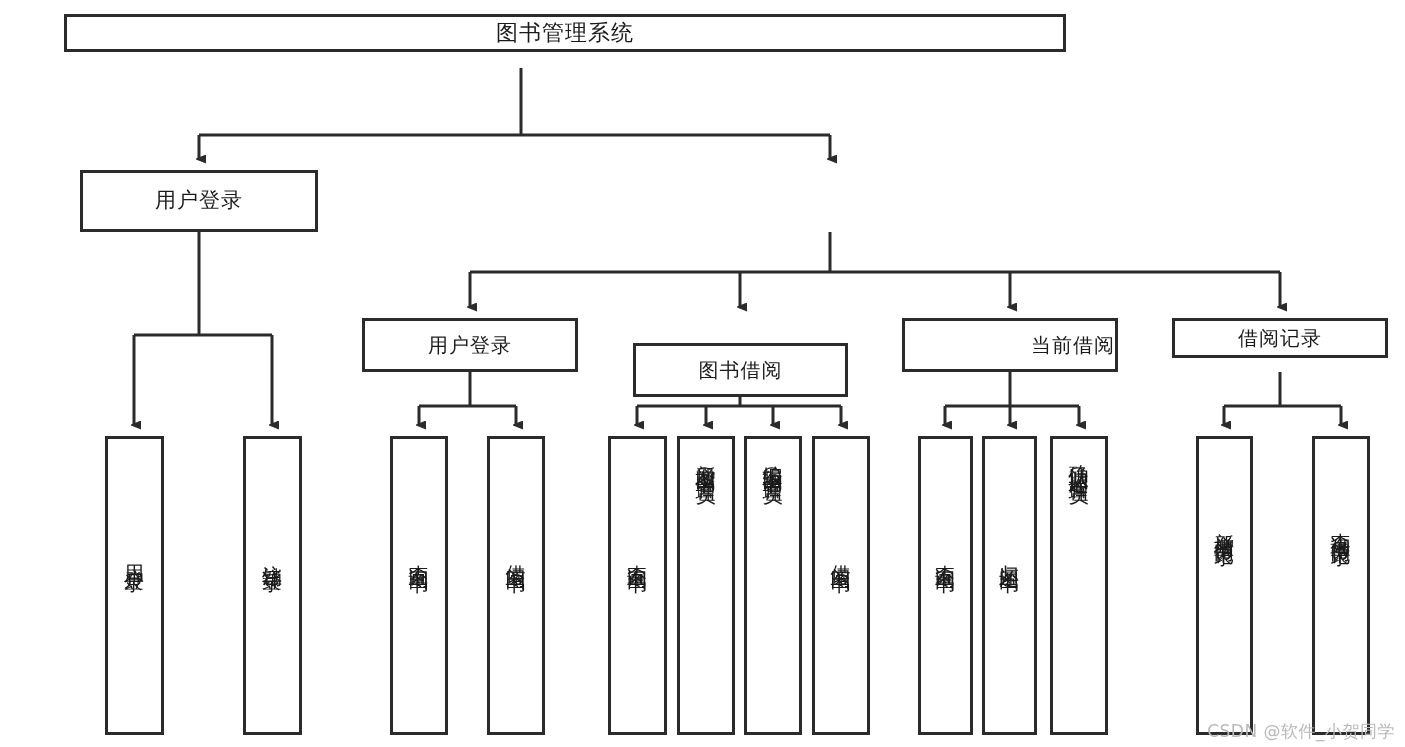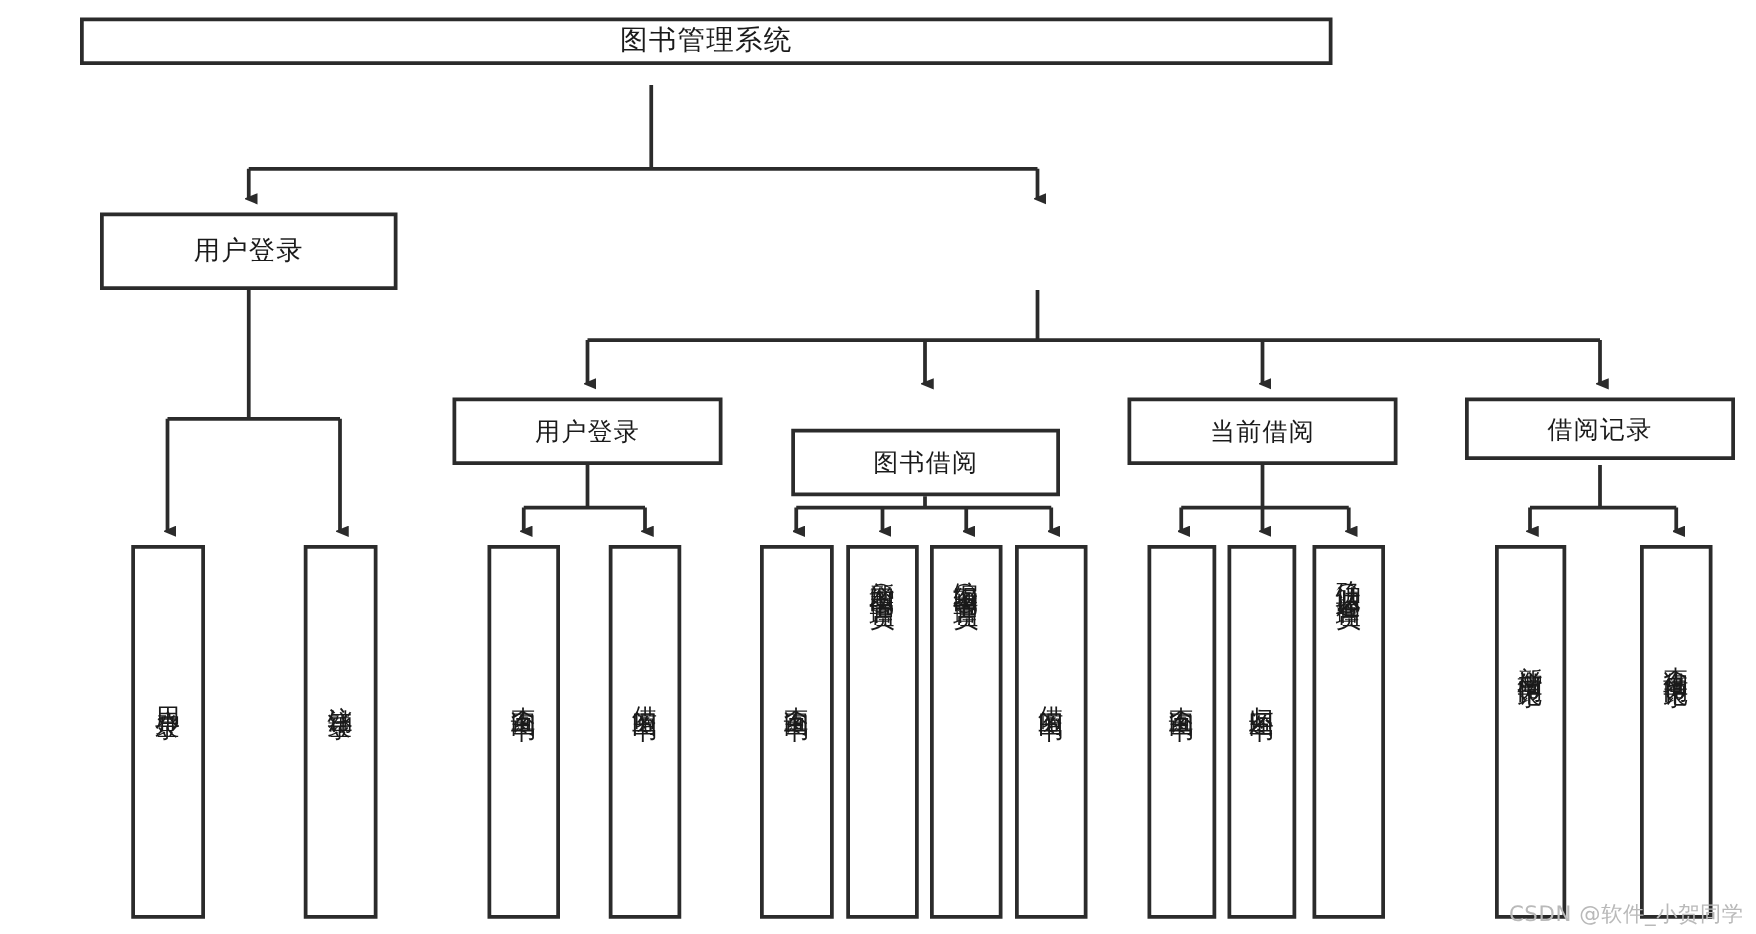--- a/index.html
+++ b/index.html
@@ -125,24 +125,24 @@
   <div class="node lvl2" style="left:80px;top:170px;width:238px;height:62px;">
     <span class="lbl">用户登录</span>
   </div>
 
   <div class="node lvl3" style="left:362px;top:318px;width:216px;height:54px;">
     <span class="lbl">用户登录</span>
   </div>
   <div class="node lvl3" style="left:633px;top:318px;width:215px;height:54px;margin-top:25px;">
     <span class="lbl">图书借阅</span>
   </div>
-  <div class="node lvl3" style="left:902px;top:318px;width:216px;height:54px;">
+  <div class="node lvl3" style="left:902px;top:318px;width:216px;height:54px;justify-content:flex-end;">
     <span class="lbl">当前借阅</span>
   </div>
-  <div class="node lvl3" style="left:1172px;top:318px;width:216px;height:50px;">
+  <div class="node lvl3" style="left:1172px;top:318px;width:216px;height:40px;">
     <span class="lbl">借阅记录</span>
   </div>
 
   <div class="node leaf low" style="left:105px;top:436px;width:59px;height:299px;">
     <span class="lbl">用户登录</span>
   </div>
   <div class="node leaf low" style="left:243px;top:436px;width:59px;height:299px;">
     <span class="lbl">注销登录</span>
   </div>
 

